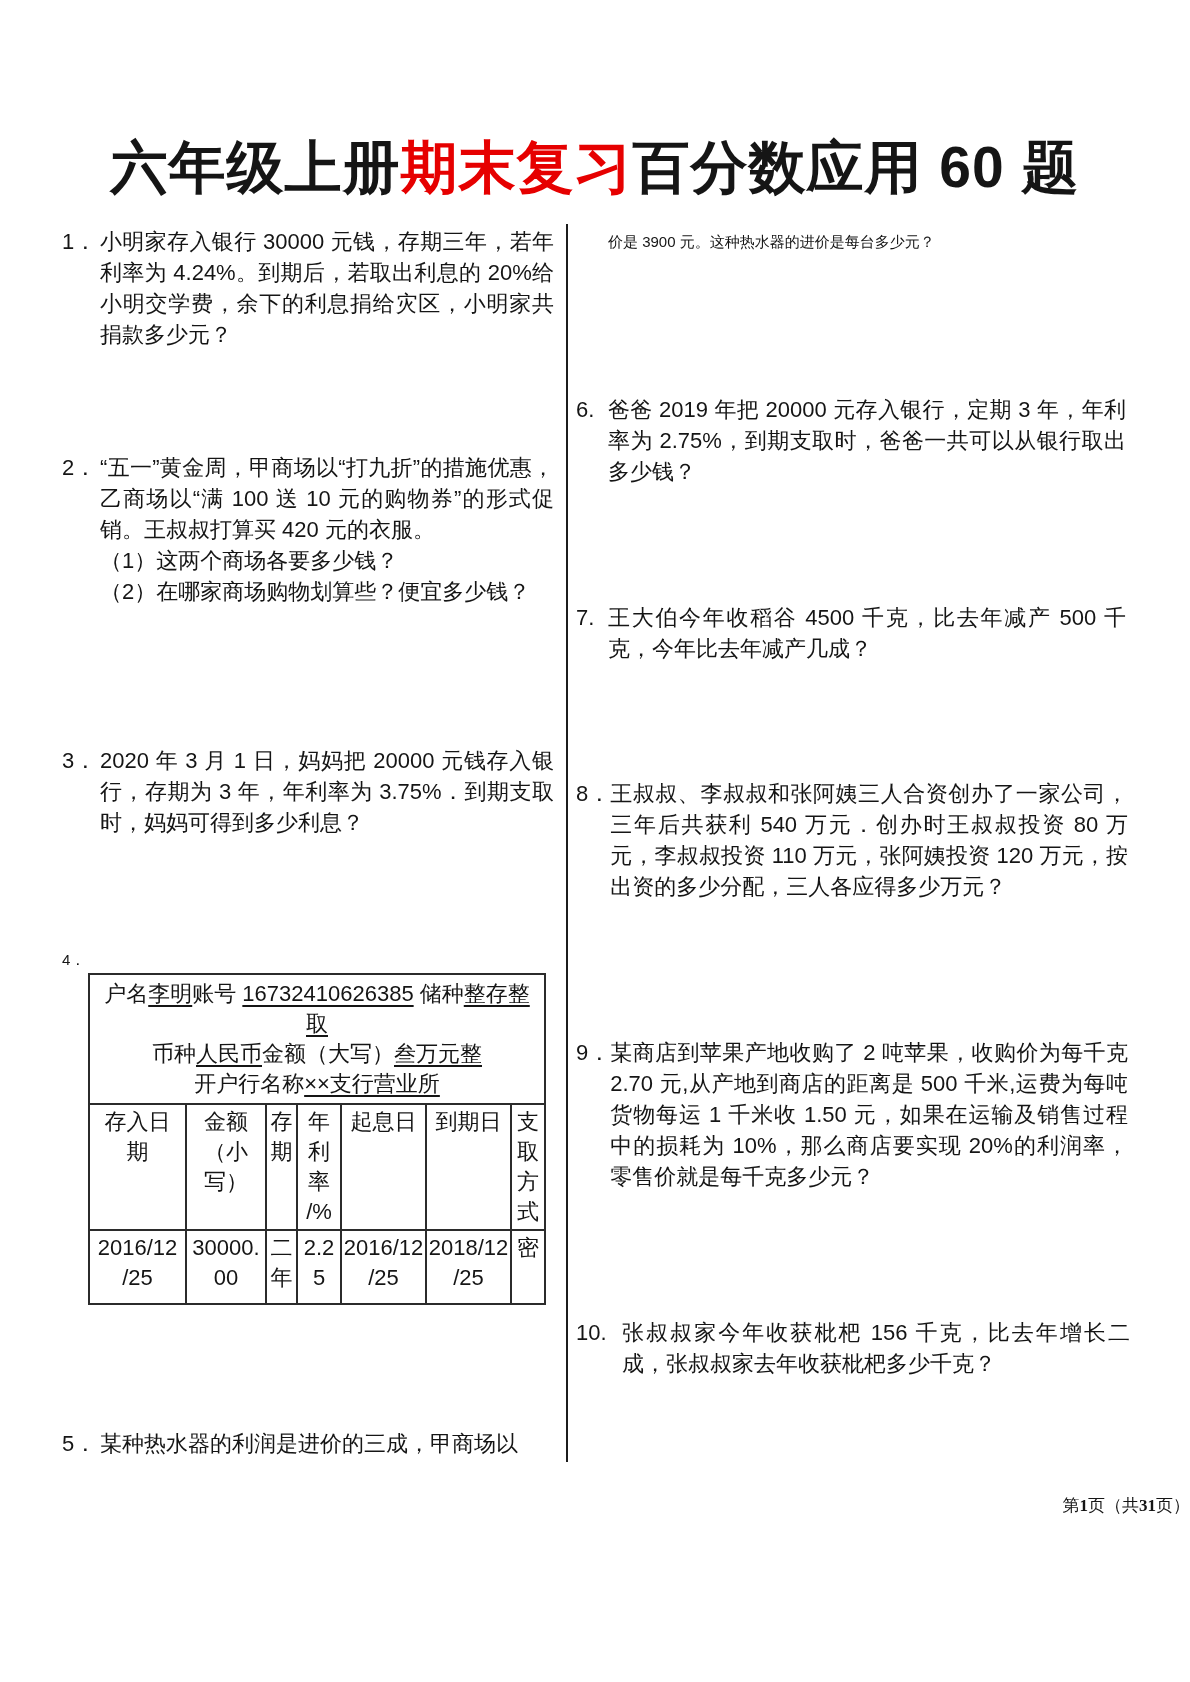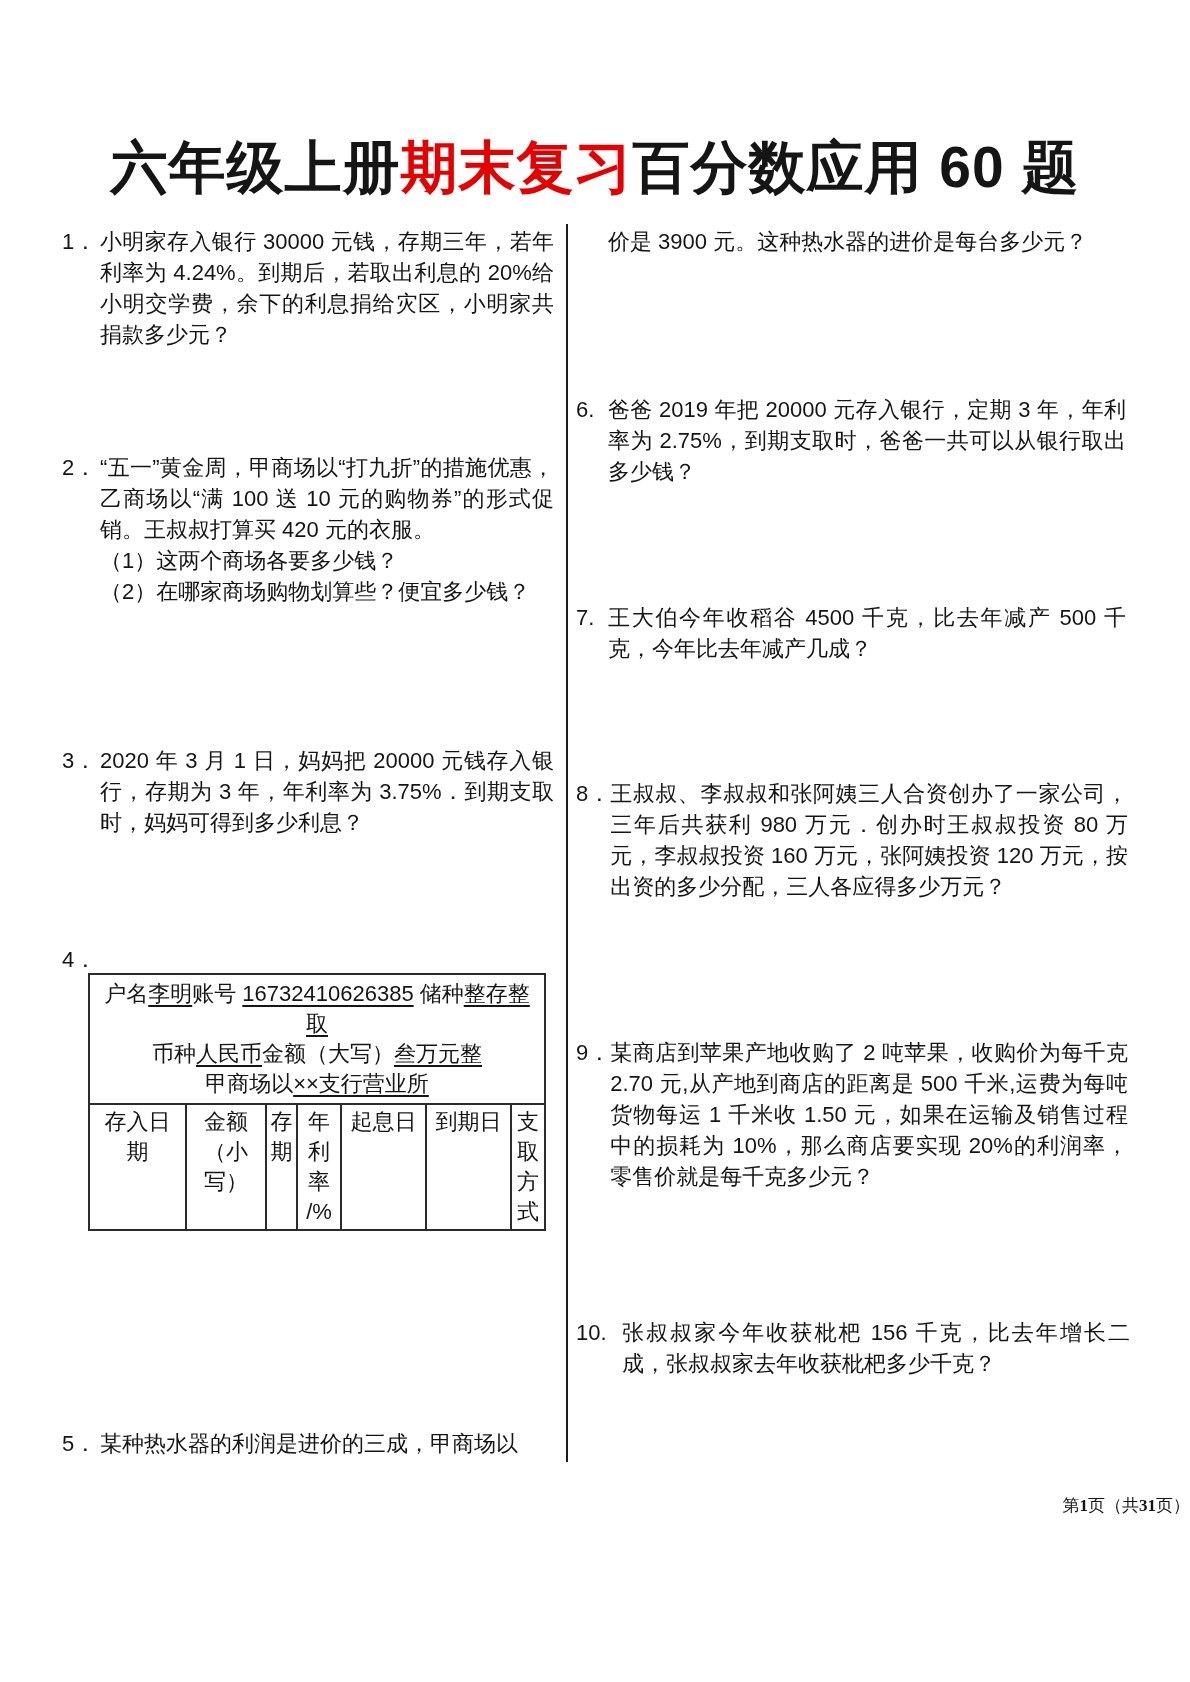--- a/index.html
+++ b/index.html
@@ -33,21 +33,21 @@
   .prob .num { flex:0 0 38px; }
   .prob.rcol .num { flex:0 0 32px; }
   .prob.rcol.wide .num { flex:0 0 46px; }
   .prob .ptext {
     flex:1;
     white-space:pre-line;
     text-align:justify;
   }
   .plain-line {
     position:absolute;
-    font-size:22px; line-height:31px;
+    font-size:15px; line-height:31px;
     white-space:pre-line;
     text-align:justify;
   }
   
   .slip {
     position:absolute; left:88px; top:973px;
     border-collapse:collapse;
     font-size:22px; line-height:30px;
     table-layout:fixed;
   }
@@ -108,40 +108,55 @@
       <col style="width:97px">
         <col style="width:80px">
         <col style="width:31px">
       <col style="width:44px">
         <col style="width:85px">
         <col style="width:85px">
       <col style="width:34px">
     </colgroup>
     <tbody>
         <tr>
-      <td class="band" colspan="7"><span>户名</span><span class="u">李明</span><span>账号 </span><span class="u">16732410626385</span><span> 储种</span><span class="u">整存整取</span><br><span>币种</span><span class="u">人民币</span><span>金额（大写）</span><span class="u">叁万元整</span><br><span>甲商场以</span><span class="u">××支行营业所</span></td>
+      <td class="band" colspan="7"><span>户名</span><span class="u">李明</span><span>账号 </span><span class="u">16732410626385</span><span> 储种</span><span class="u">整存整取</span><br><span>币种</span><span class="u">人民币</span><span>金额（大写）</span><span class="u">叁万元整</span><br><span>开户行名称</span><span class="u">××支行营业所</span></td>
     </tr>
     <tr class="cols">
       <th>存入日
 期</th>
       <th>金额
 （小
 写）</th>
       <th>存
 期</th>
       <th>年
 利
 率
 /%</th>
       <th>起息日</th>
       <th>到期日</th>
       <th>支
 取
 方
 式</th>
+    </tr>
+    <tr class="vals">
+      <td>2016/12
+/25</td>
+      <td>30000.
+00</td>
+      <td>二
+年</td>
+      <td>2.2
+5</td>
+      <td>2016/12
+/25</td>
+      <td>2018/12
+/25</td>
+      <td>密</td>
     </tr>
   </tbody>
     </table>
 
 
   <div class="prob" style="left:62px; top:1428px; width:492px;">
     <span class="num">5．</span>
     <div class="ptext">某种热水器的利润是进价的三成，甲商场以</div>
   </div>
 
@@ -152,21 +167,21 @@
     <div class="ptext">爸爸 2019 年把 20000 元存入银行，定期 3 年，年利率为 2.75%，到期支取时，爸爸一共可以从银行取出多少钱？</div>
   </div>
 
   <div class="prob rcol" style="left:576px; top:602px; width:550px;">
     <span class="num">7.</span>
     <div class="ptext">王大伯今年收稻谷 4500 千克，比去年减产 500 千克，今年比去年减产几成？</div>
   </div>
 
   <div class="prob rcol" style="left:576px; top:778px; width:552px;">
     <span class="num">8．</span>
-    <div class="ptext">王叔叔、李叔叔和张阿姨三人合资创办了一家公司，三年后共获利 980 万元．创办时王叔叔投资 80 万元，李叔叔投资 160 万元，张阿姨投资 120 万元，按出资的多少分配，三人各应得多少万元？</div>
+    <div class="ptext">王叔叔、李叔叔和张阿姨三人合资创办了一家公司，三年后共获利 540 万元．创办时王叔叔投资 80 万元，李叔叔投资 110 万元，张阿姨投资 120 万元，按出资的多少分配，三人各应得多少万元？</div>
   </div>
 
   <div class="prob rcol" style="left:576px; top:1037px; width:552px;">
     <span class="num">9．</span>
     <div class="ptext">某商店到苹果产地收购了 2 吨苹果，收购价为每千克 2.70 元,从产地到商店的距离是 500 千米,运费为每吨货物每运 1 千米收 1.50 元，如果在运输及销售过程中的损耗为 10%，那么商店要实现 20%的利润率，零售价就是每千克多少元？</div>
   </div>
 
   <div class="prob rcol wide" style="left:576px; top:1317px; width:554px;">
     <span class="num">10.</span>
     <div class="ptext">张叔叔家今年收获枇杷 156 千克，比去年增长二成，张叔叔家去年收获枇杷多少千克？</div>

